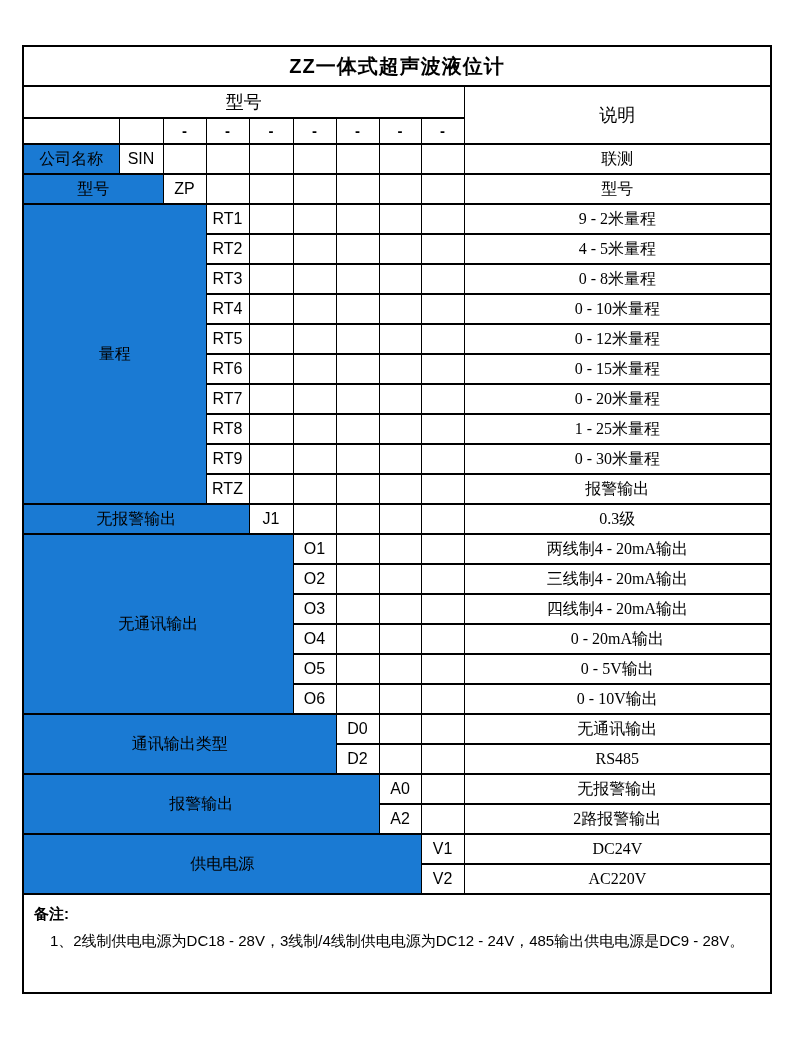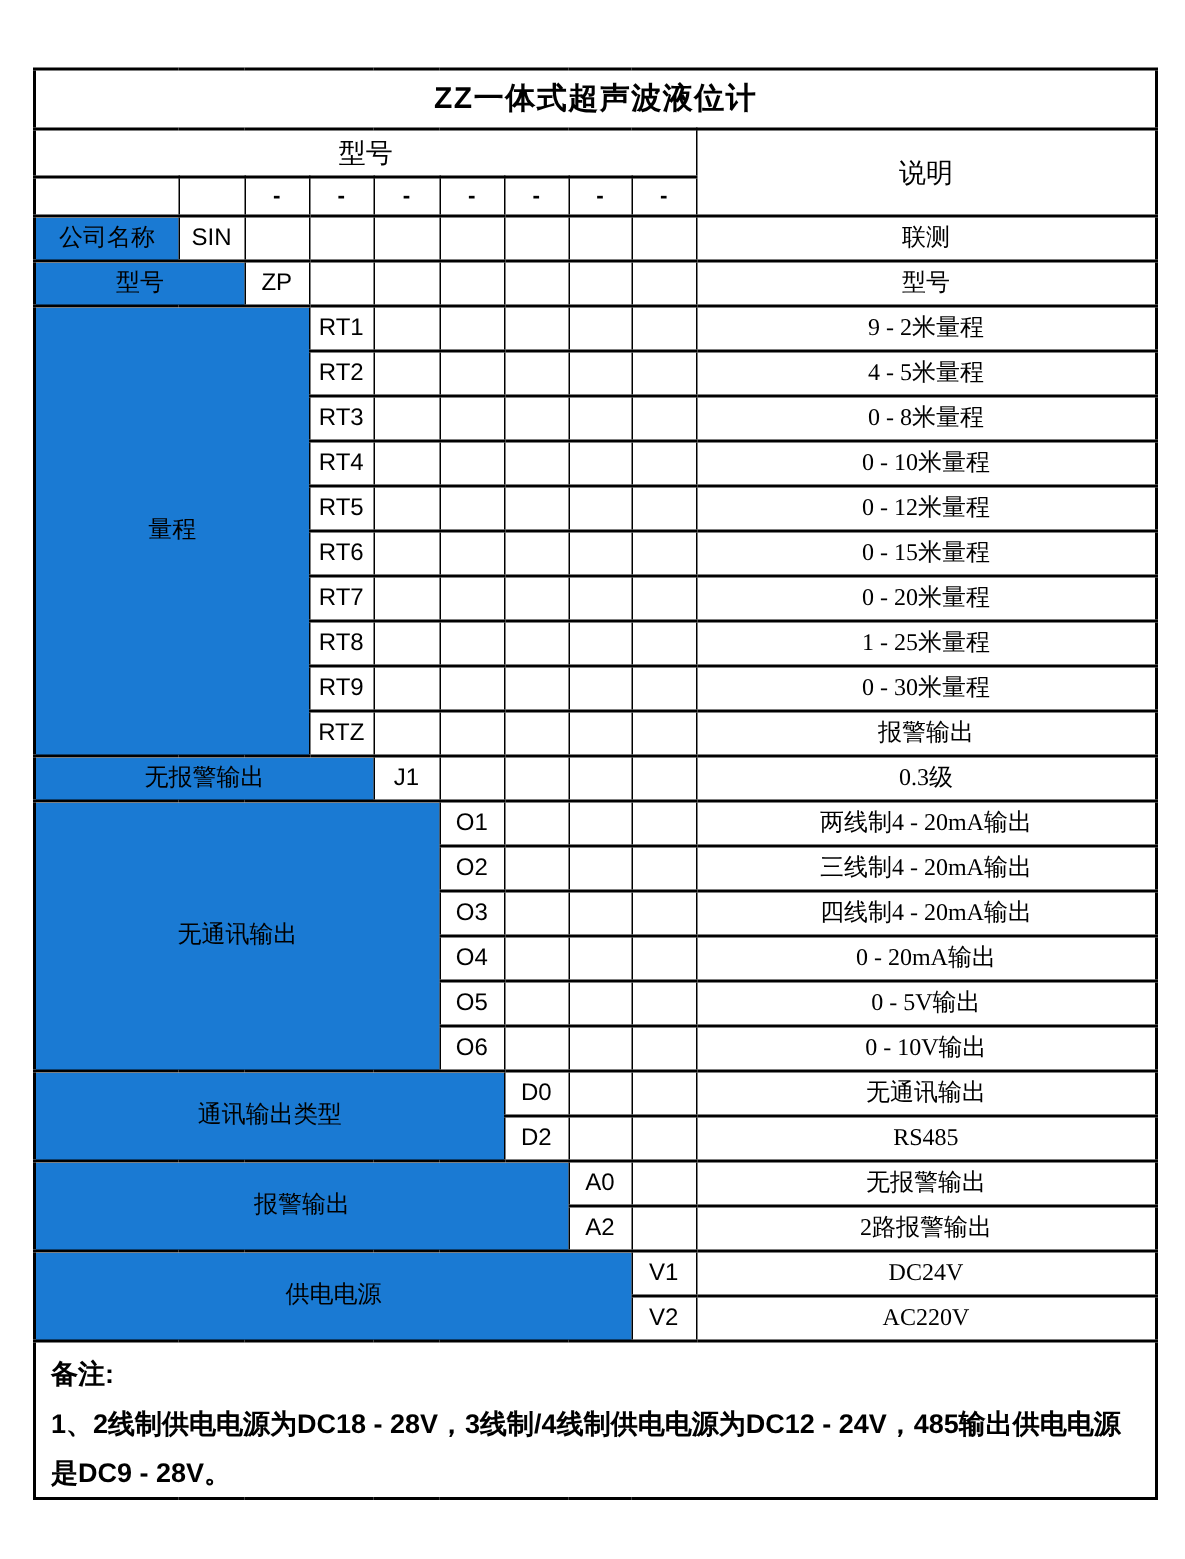--- a/index.html
+++ b/index.html
@@ -56,25 +56,25 @@
     font-size: 16px;
   }
   td.code-cell { font-size: 16px; }
   td.desc-cell { font-size: 16px; font-family: Liberation Serif, serif; }
   tr.notes-row { height: 99px; }
   tr.notes-row td {
     text-align: left;
     vertical-align: top;
     white-space: normal;
     padding: 5px 10px 0 10px;
-    font-size: 18px;
+    font-size: 15px;
     line-height: 1.82;
   }
   .notes-heading { font-weight: 700; }
-  .notes-body { font-weight: 700; }
+  .notes-body { font-weight: 400; text-align: center; }
 </style>
 </head>
 <body>
 
 <div class="page">
   <table class="model-table">
     <colgroup>
       <col style="width:96px">
       <col style="width:44px">
       <col style="width:43px">

